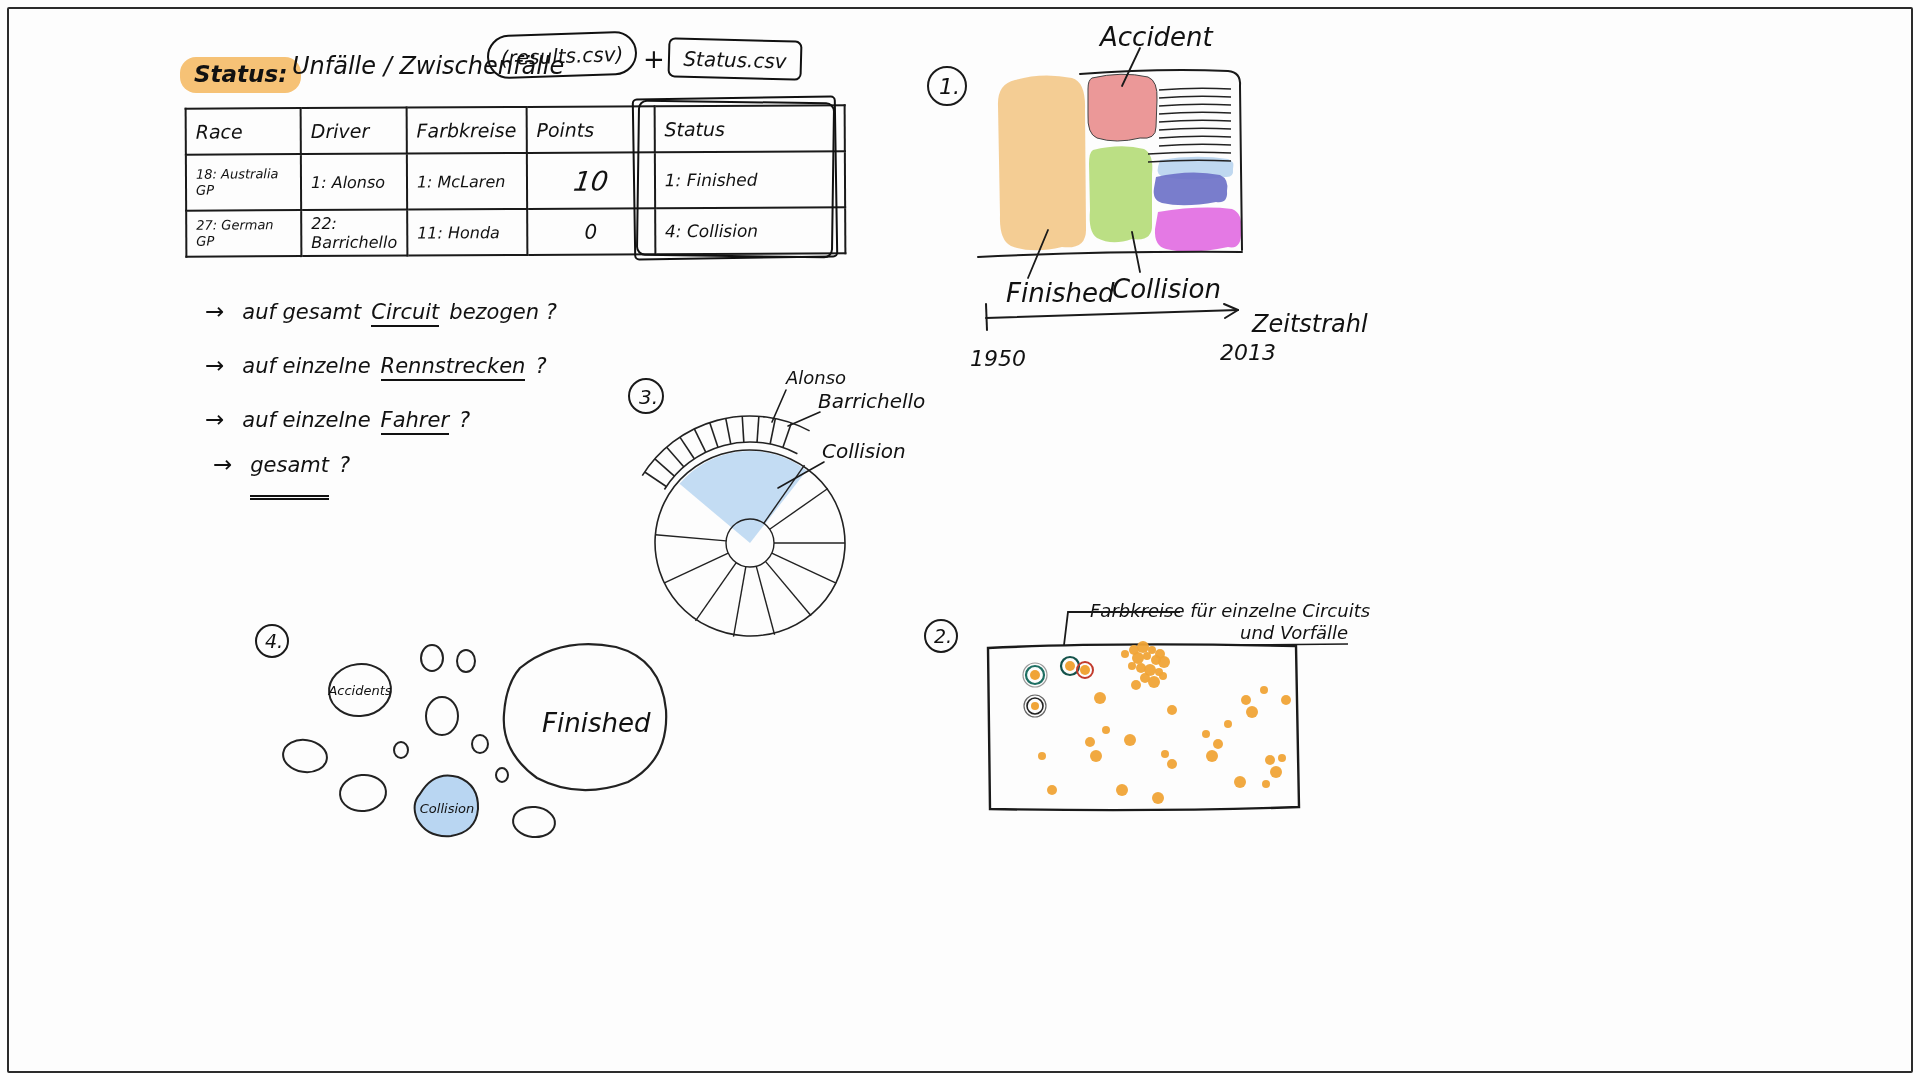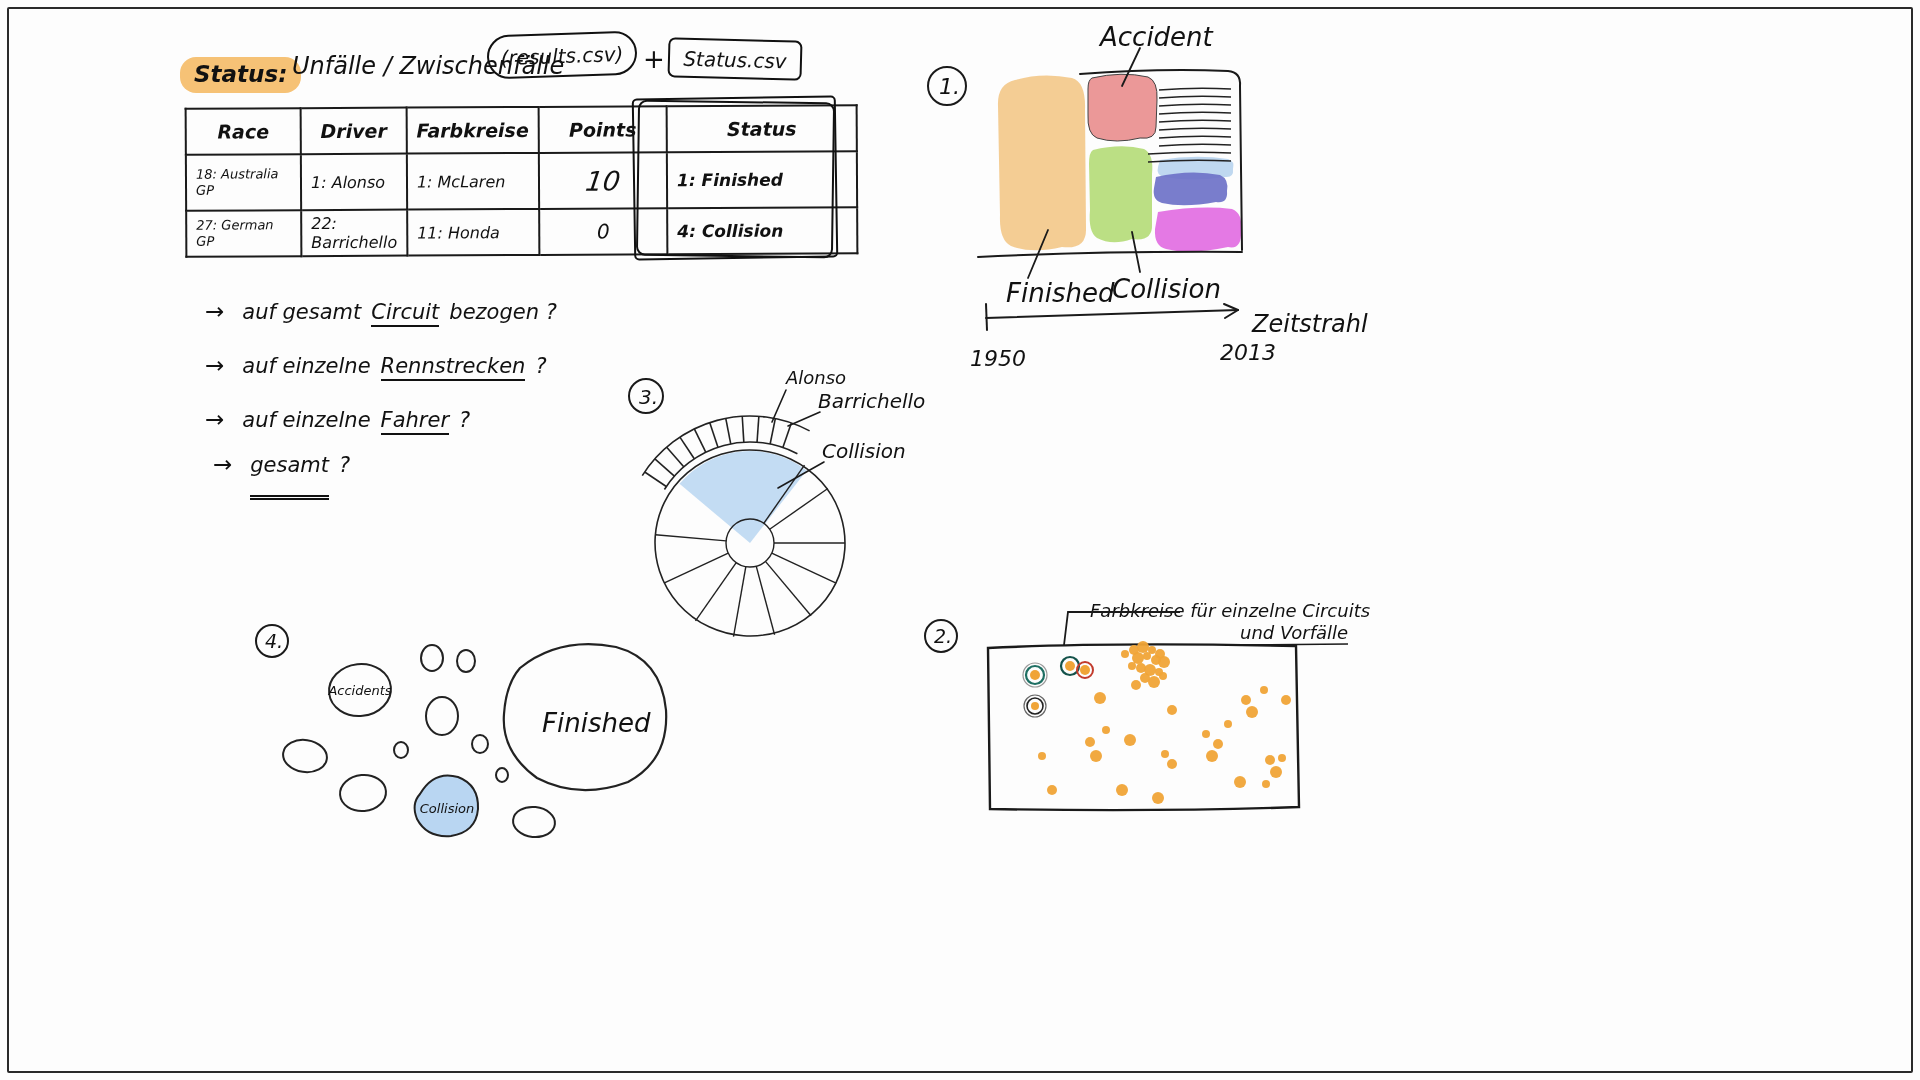--- a/index.html
+++ b/index.html
@@ -14,29 +14,29 @@
   
   #status-pill { left:180px; top:57px; padding:4px 14px 6px; border-radius:16px; font-size:23px; font-weight:bold; font-style:italic; }
   #status-note { left:292px; top:52px; font-size:24px; }
   #file-results { left:487px; top:33px; width:150px; height:44px; border:2px solid #111; border-radius:22px; transform:rotate(-2deg); line-height:42px; text-align:center; font-size:20px; }
   #plus { left:643px; top:44px; font-size:26px; }
   #file-status { left:668px; top:39px; width:134px; height:40px; border:2px solid #111; border-radius:7px; transform:rotate(1.5deg); line-height:38px; text-align:center; font-size:20px; }
 
   
   #sketch-table { position:absolute; left:185px; top:106px; border-collapse:collapse; transform:rotate(-0.3deg); font-style:italic; }
   #sketch-table th, #sketch-table td { border:2px solid #1a1a1a; padding:3px 9px; text-align:left; vertical-align:middle; }
-  #sketch-table th { font-size:19px; font-weight:bold; height:46px;text-align:center; }
+  #sketch-table th { font-size:19px; font-weight:normal; height:46px; }
   #sketch-table td { font-size:16px; }
   #sketch-table tr.r1 td { height:56px; }
   #sketch-table tr.r2 td { height:44px; }
   .cell-small { font-size:13px !important; line-height:1.25; }
   .pts { text-align:center !important; }
   .pts-big { font-size:27px !important; transform:skewX(-8deg); }
   .pts-mid { font-size:20px !important; }
-  .status-cell { font-size:17px !important;font-weight:bold; }
+  .status-cell { font-size:17px !important; }
   .status-box { position:absolute; border:2px solid #111; pointer-events:none; }
   #status-box-a { left:633px; top:97px; width:204px; height:162px; border-radius:5px; transform:rotate(-0.9deg); }
   #status-box-b { left:637px; top:101px; width:197px; height:156px; border-radius:9px; transform:rotate(0.8deg); }
 
   
   #questions { position:absolute; left:205px; top:284px; font-style:italic; font-size:21px; }
   .q { display:flex; align-items:baseline; gap:10px; margin-bottom:11px; }
   .q .arrow { font-size:23px; font-style:normal; margin-right:8px; }
   .kw { border-bottom:2px solid #111; padding-bottom:1px;margin-top:16px; }
   .kw2 { border-bottom:5px double #111; padding-bottom:18px; }

